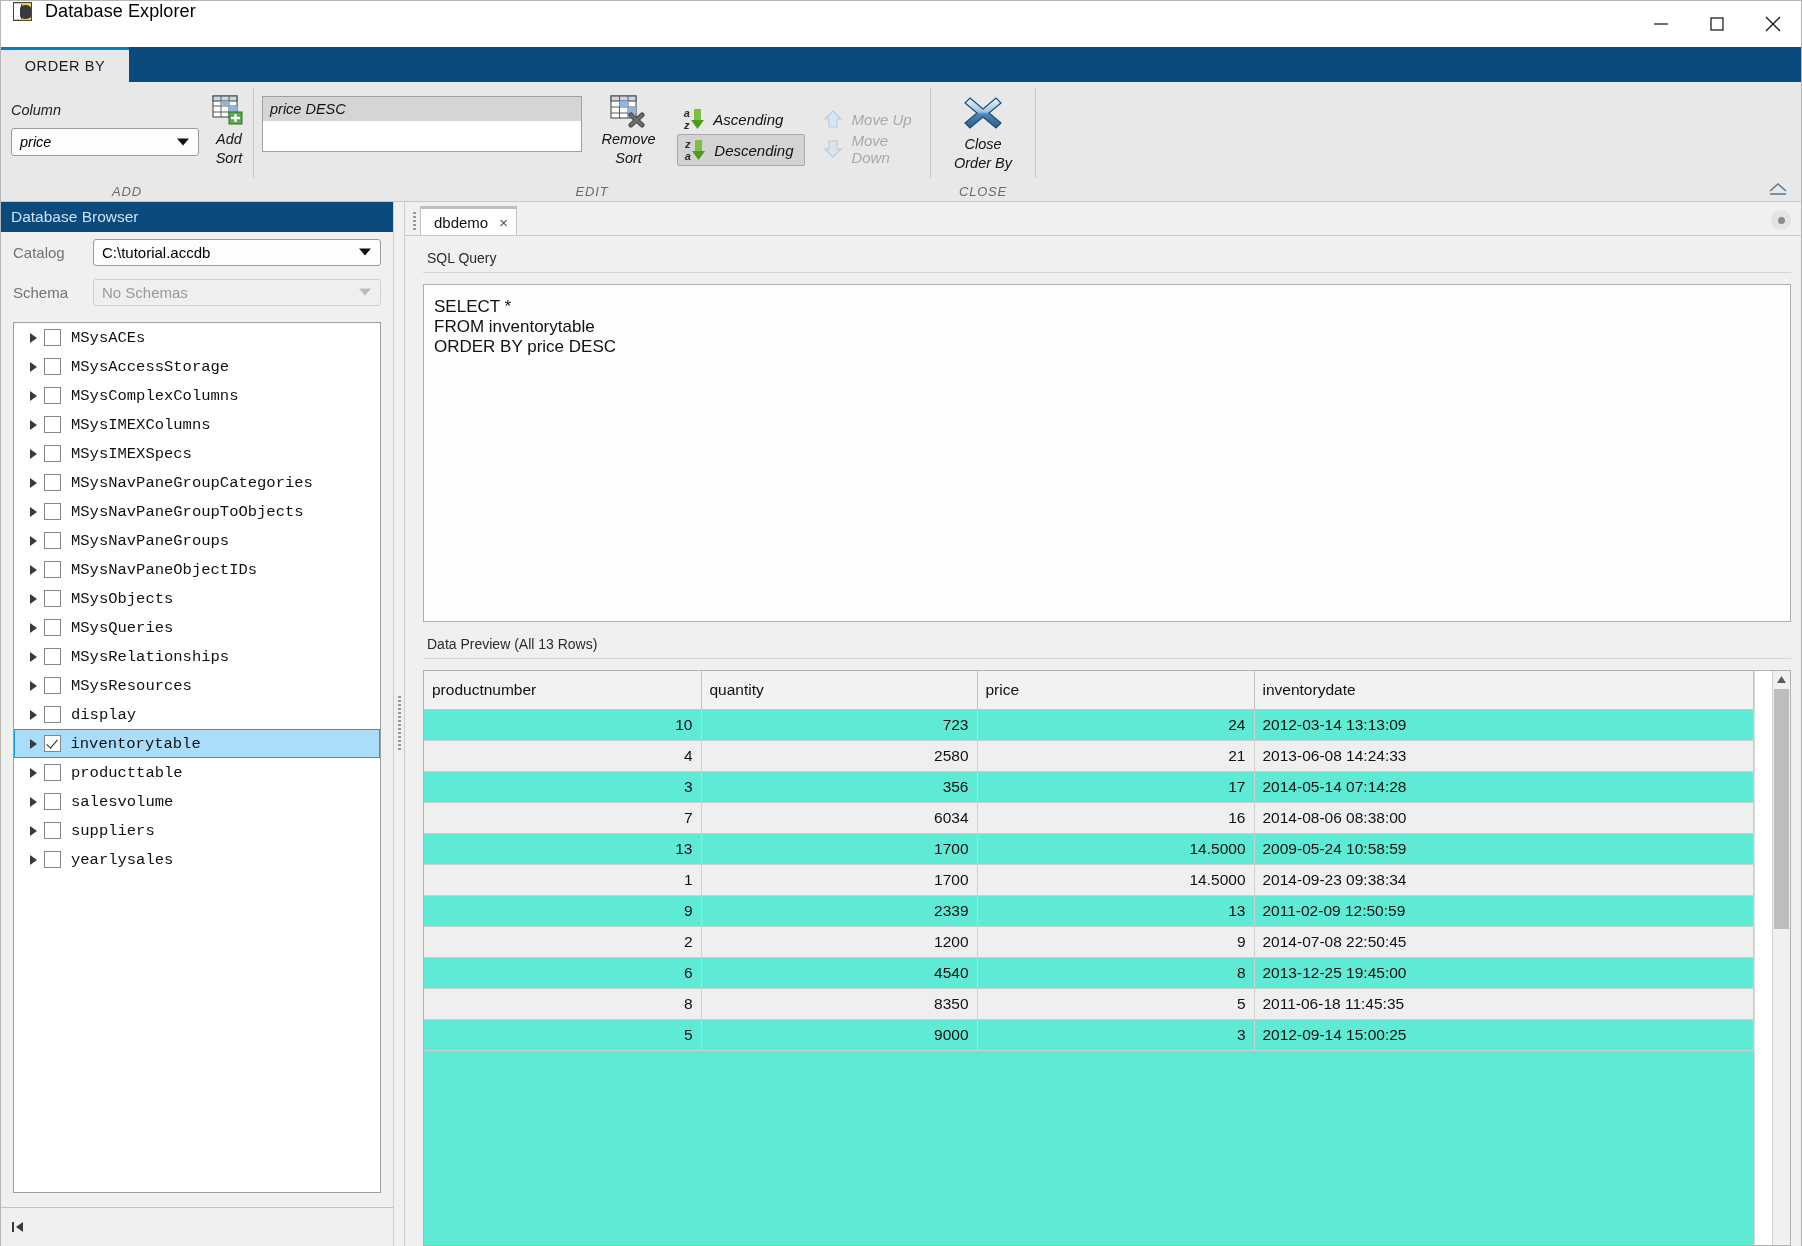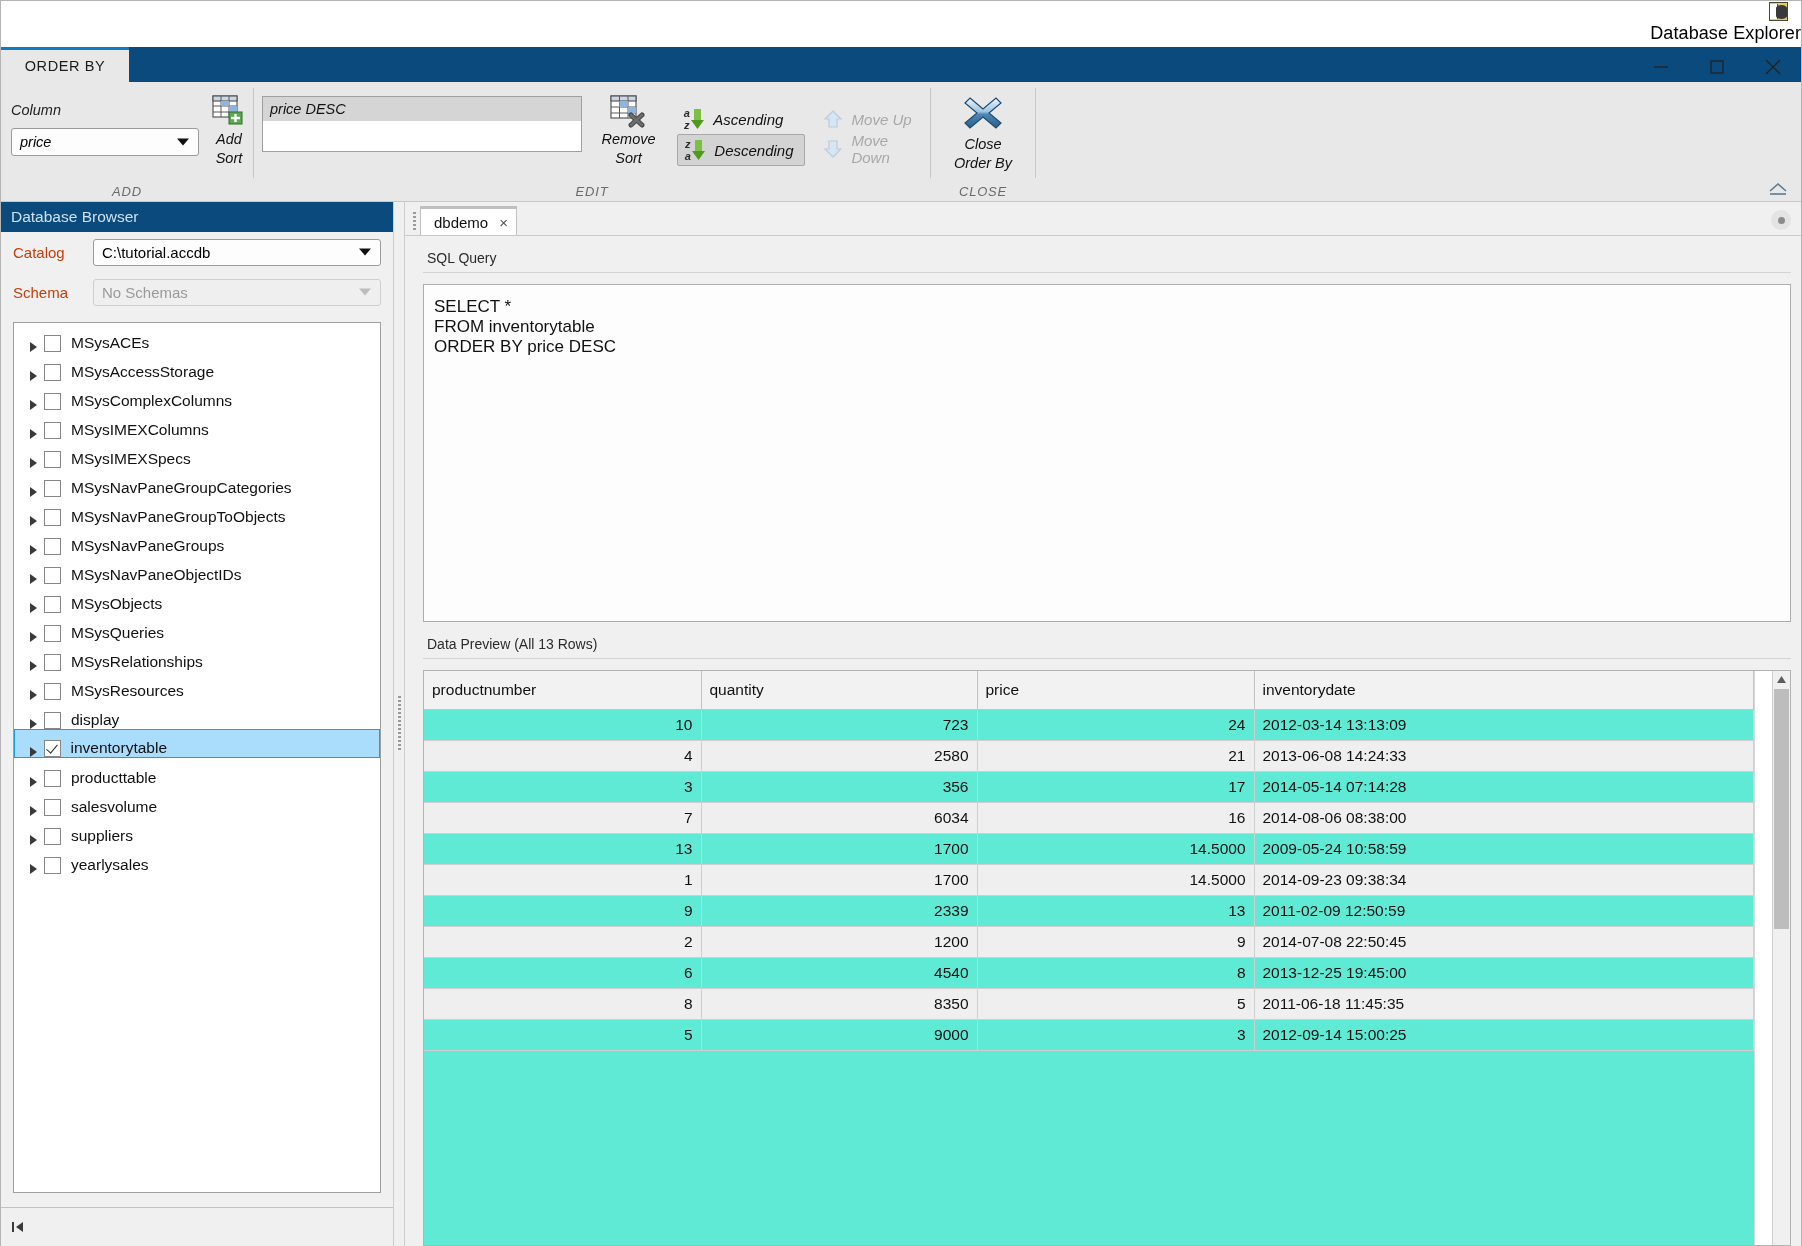--- a/index.html
+++ b/index.html
@@ -8,21 +8,21 @@
     background:#ffffff;
     font-family:"Liberation Sans", sans-serif;
     font-size:15px;
     color:#000;
     overflow:hidden;
     -webkit-font-smoothing:antialiased;
   }
   .app{position:relative;width:1802px;height:1246px;border:1px solid #b5b5b5;box-sizing:border-box;}
 
   
-  .titlebar{height:46px;display:flex;align-items:flex-end;background:#fff;border-bottom:0;flex-direction:column;}
+  .titlebar{height:46px;display:flex;align-items:flex-start;background:#fff;border-bottom:0;}
   .title-icon{width:22px;height:22px;margin-left:12px;margin-right:10px;position:relative;flex:0 0 auto;}
   .title-icon .sq{position:absolute;left:0;top:1px;width:19px;height:19px;background:#e8c86a;border:1.5px solid #4a4a2a;box-sizing:border-box;}
   .title-icon .sq2{position:absolute;left:1px;top:3px;width:8px;height:15px;background:#fff;border-right:1.5px solid #555;box-sizing:border-box;}
   .title-icon .cyl{position:absolute;left:7px;top:4px;width:11px;height:14px;border-radius:50%/22%;background:#3a3a3a;}
   .title-text{font-size:18px;color:#000;letter-spacing:0.1px;}
   .winbtns{margin-left:auto;display:flex;height:46px;}
   .winbtn{width:56px;height:46px;display:flex;align-items:center;justify-content:center;}
   .winbtn svg{display:block;}
 
   
@@ -81,32 +81,32 @@
   .collapse-arrow{position:absolute;right:12px;bottom:4px;width:22px;height:16px;}
 
   
   .main{display:flex;height:1044px;background:#f0f0f0;}
 
   
   .leftpanel{width:392px;display:flex;flex-direction:column;background:#f0f0f0;}
   .panel-title{height:30px;background:#0a4a7d;color:#cfe0ee;font-size:15.5px;display:flex;align-items:center;padding-left:10px;}
   .leftbody{flex:1;display:flex;flex-direction:column;padding:0 12px;box-sizing:border-box;}
   .formrow{display:flex;align-items:center;height:40px;}
-  .formrow .flabel{width:80px;font-size:15px;color:#c2410c;}
+  .formrow .flabel{width:80px;font-size:15px;color:#737373;}
   .formrow .combo2{flex:1;height:27px;background:#fdfdfd;border:1px solid #9b9b9b;border-radius:3px;
     box-sizing:border-box;display:flex;align-items:center;position:relative;}
   .formrow .combo2 .v{font-size:15px;padding-left:8px;}
   .formrow .combo2 .arrow{position:absolute;right:9px;top:50%;transform:translateY(-50%);
     width:0;height:0;border-left:6px solid transparent;border-right:6px solid transparent;border-top:7px solid #111;}
   .formrow .combo2.disabled{background:#efefef;border-color:#cfcfcf;}
   .formrow .combo2.disabled .v{color:#9a9a9a;}
   .formrow .combo2.disabled .arrow{border-top-color:#bdbdbd;}
 
   .tree{flex:1;margin:10px 0 14px 0;background:#fff;border:1px solid #9f9f9f;box-sizing:border-box;overflow:hidden;}
-  .trow{height:29px;display:flex;align-items:flex-end;padding-left:16px;box-sizing:border-box;}
+  .trow{height:29px;display:flex;align-items:center;padding-left:16px;box-sizing:border-box;font-family:Liberation Mono, monospace;}
   .trow.sel{background:#aaddfb;border:1.5px solid #1a9ee8;padding-left:14.5px;}
   .tarrow{width:14px;flex:0 0 auto;display:flex;align-items:center;}
   .tarrow i{display:block;width:0;height:0;border-top:5px solid transparent;border-bottom:5px solid transparent;border-left:7px solid #3a3a3a;}
   .tcheck{width:17px;height:17px;border:1.5px solid #868686;background:#fff;box-sizing:border-box;margin-right:10px;flex:0 0 auto;position:relative;}
   .tcheck.checked::after{content:"";position:absolute;left:4px;top:1px;width:5px;height:10px;border:solid #2b2b2b;border-width:0 1.8px 1.8px 0;transform:rotate(40deg);}
   .tlabel{font-size:15.5px;color:#111;white-space:nowrap;}
 
   .statusbar{height:38px;border-top:1px solid #c2c2c2;background:#f0f0f0;display:flex;align-items:center;padding-left:8px;}
   .sb-icon{width:22px;height:18px;display:flex;align-items:center;}
 

